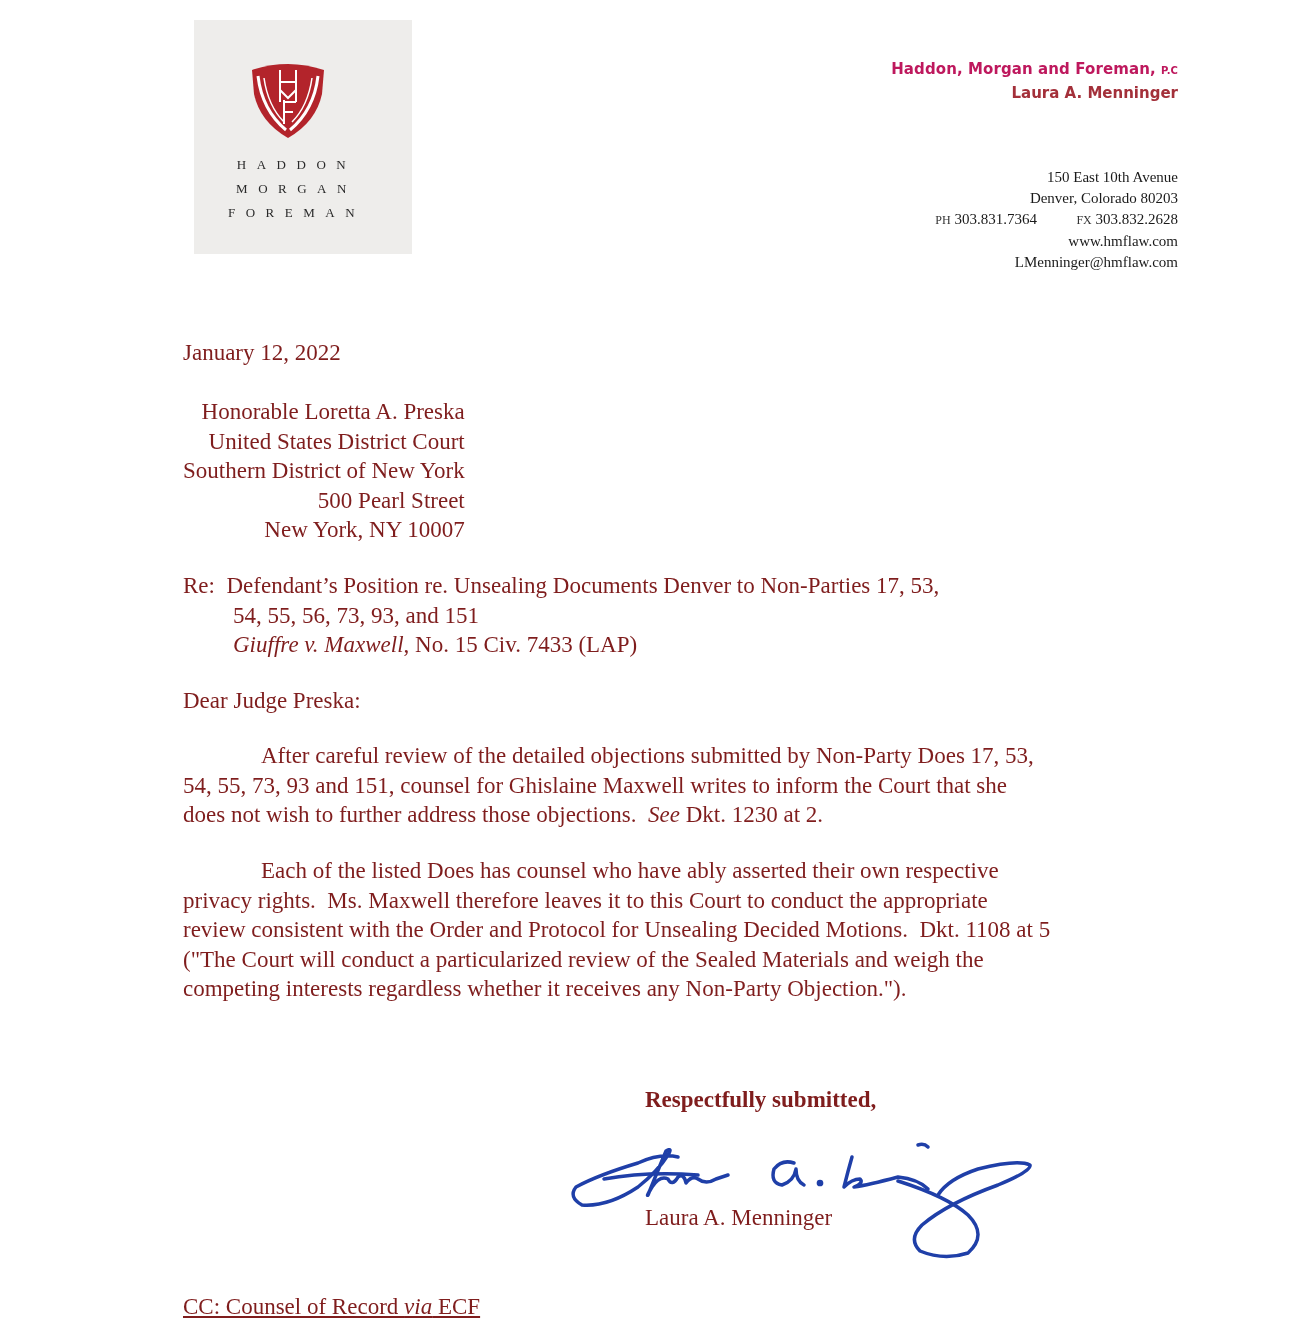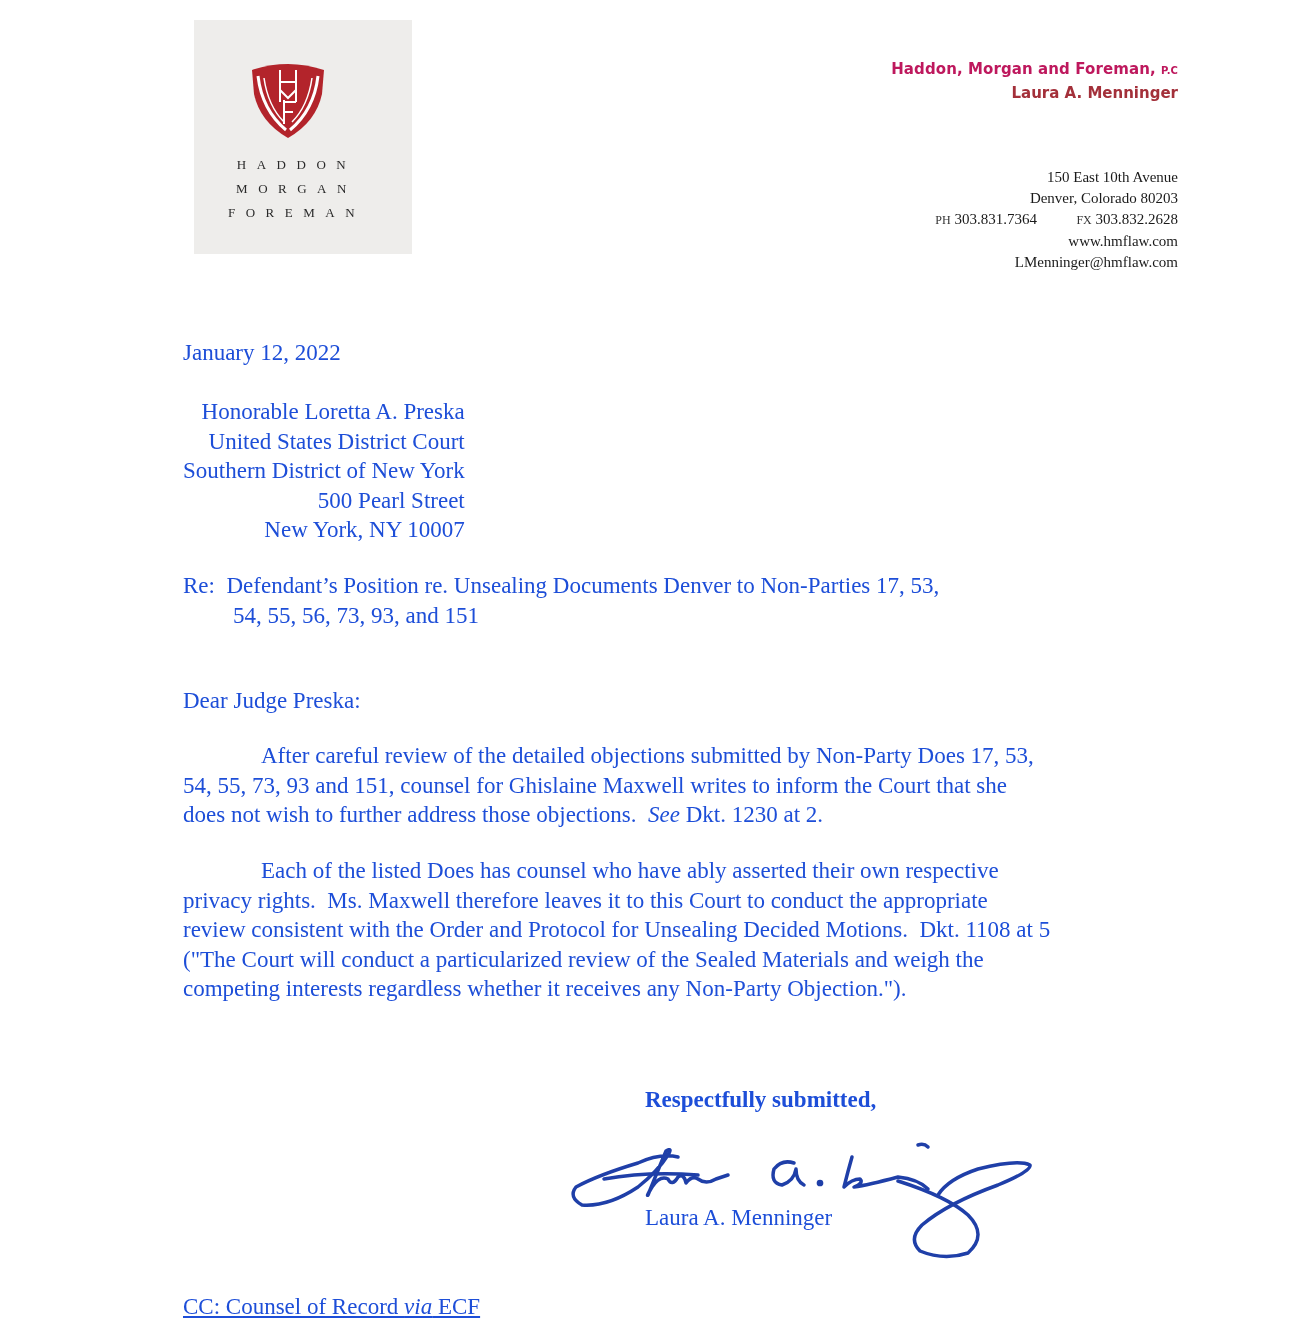--- a/index.html
+++ b/index.html
@@ -10,21 +10,21 @@
     .logo-words { position: absolute; left: 0; width: 195px; top: 133px; text-align: center; }
     .logo-word { font-family: "Liberation Serif", serif; font-size: 13px; letter-spacing: 10.5px; line-height: 24px; color: #2a2a2a; padding-left: 10px; }
 
     .letterhead { position: absolute; right: 128px; top: 58px; text-align: right; }
     .lh-firm { font-family: "DejaVu Sans", sans-serif; font-size: 15px; color: #be185d; font-weight: bold; letter-spacing: 0.1px; line-height: 22px; }
     .lh-pc { font-size: 10px; font-weight: bold; }
     .lh-name { font-family: "DejaVu Sans", sans-serif; font-size: 15px; color: #a3303a; font-weight: bold; line-height: 22px; }
     .lh-addr { margin-top: 63px; font-family: Liberation Serif, serif; font-size: 15px; color: #1a1a1a; line-height: 21px; }
     .lh-label { font-size: 12px; color: #333; padding-left: 32px; }
 
-    .body-text { position: absolute; left: 183px; font-family: "Liberation Serif", serif; font-size: 23px; color: #1d4ed8; line-height: 29.5px; white-space: nowrap; }
+    .body-text { position: absolute; left: 183px; font-family: "Liberation Serif", serif; font-size: 23px; color: #7f1d1d; line-height: 29.5px; white-space: nowrap; }
     .date { top: 338px; }
     .address { top: 397px; text-align: right; }
     .re { top: 571px; }
     .re-indent { padding-left: 50px; }
     .salutation { top: 686px; }
     .para1 { top: 741px; }
     .para2 { top: 856px; }
     .indent { padding-left: 78px; }
     .closing { left: 645px; top: 1085px; font-weight: bold; }
     .signame { left: 645px; top: 1203px; }
@@ -78,20 +78,21 @@
   <div>Honorable Loretta A. Preska</div>
   <div>United States District Court</div>
   <div>Southern District of New York</div>
   <div>500 Pearl Street</div>
   <div>New York, NY 10007</div>
 </div>
 
 <div class="body-text re">
   <div><span>Re:</span>&nbsp;&nbsp;<span>Defendant’s Position re. Unsealing Documents Denver to Non-Parties 17, 53,</span></div>
   <div class="re-indent">54, 55, 56, 73, 93, and 151</div>
+  <div class="re-indent"><i>Giuffre v. Maxwell</i><span>, No. 15 Civ. 7433 (LAP)</span></div>
 </div>
 
 <div class="body-text salutation">Dear Judge Preska:</div>
 
 <div class="body-text para1">
   <div class="indent">After careful review of the detailed objections submitted by Non-Party Does 17, 53,</div>
   <div>54, 55, 73, 93 and 151, counsel for Ghislaine Maxwell writes to inform the Court that she</div>
   <div><span style="white-space:pre">does not wish to further address those objections.  </span><i>See</i><span> Dkt. 1230 at 2.</span></div>
 </div>
 

